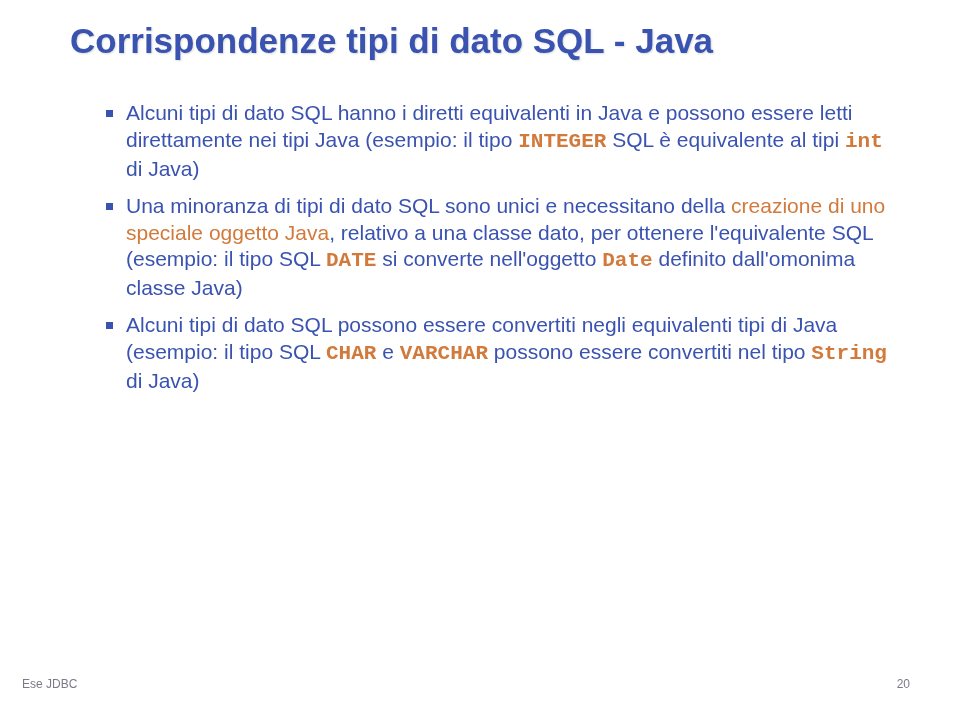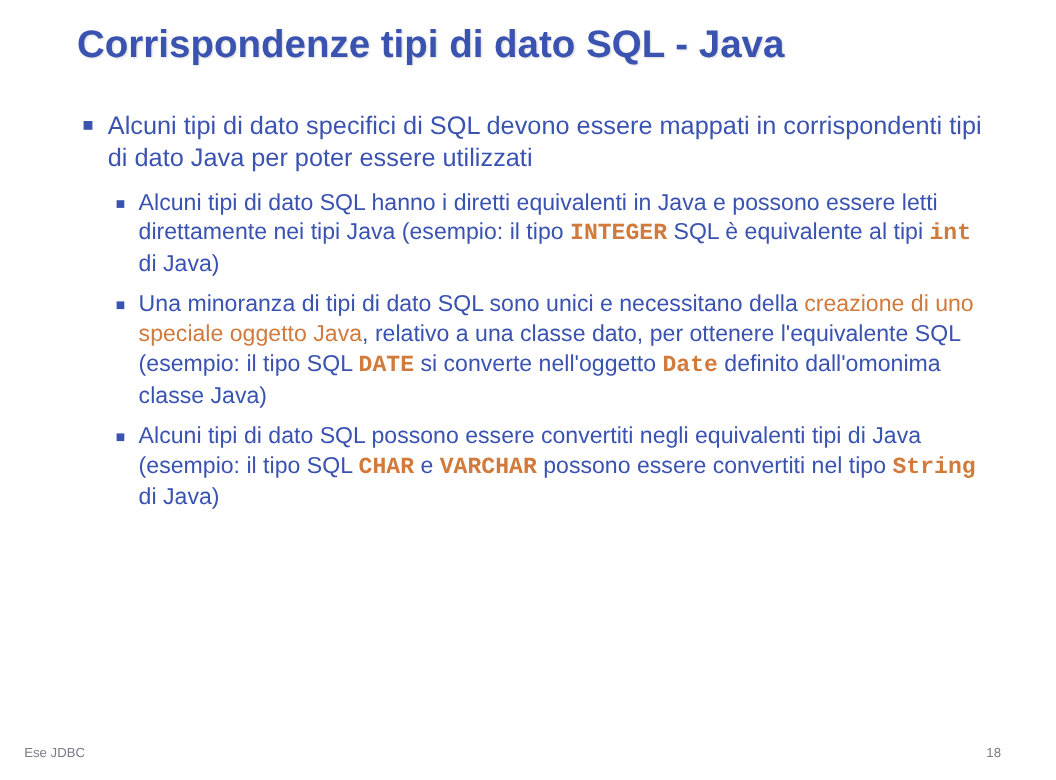--- a/index.html
+++ b/index.html
@@ -75,31 +75,30 @@
     font-size: 12px;
     gap: 11px;
   }
 </style>
 </head>
 <body>
 
 <div class="slide">
   <h1 class="title">Corrispondenze tipi di dato SQL - Java</h1>
 
-  <div class="b1">Alcuni tipi di dato specifici di SQL devono essere mappati in corrispondenti tipi di dato Java per poter essere utilizzati</div>
 
   <div class="b2">
     <span>Alcuni tipi di dato SQL hanno i diretti equivalenti in Java e possono essere letti direttamente nei tipi Java (esempio: il tipo </span><span class="mono">INTEGER</span><span> SQL è equivalente al tipi </span><span class="mono">int</span><span> di Java)</span>
   </div>
 
   <div class="b2">
     <span>Una minoranza di tipi di dato SQL sono unici e necessitano della </span><span class="special">creazione di uno speciale oggetto Java</span><span>, relativo a una classe dato, per ottenere l'equivalente SQL (esempio: il tipo SQL </span><span class="mono">DATE</span><span> si converte nell'oggetto </span><span class="mono">Date</span><span> definito dall'omonima classe Java)</span>
   </div>
 
   <div class="b2">
     <span>Alcuni tipi di dato SQL possono essere convertiti negli equivalenti tipi di Java (esempio: il tipo SQL </span><span class="mono">CHAR</span><span> e </span><span class="mono">VARCHAR</span><span> possono essere convertiti nel tipo </span><span class="mono">String</span><span> di Java)</span>
   </div>
 </div>
 
 <div class="footer">
   <span>Ese JDBC</span>
-  <span>18</span>
+  <span>20</span>
 </div>
 
 </body></html>

